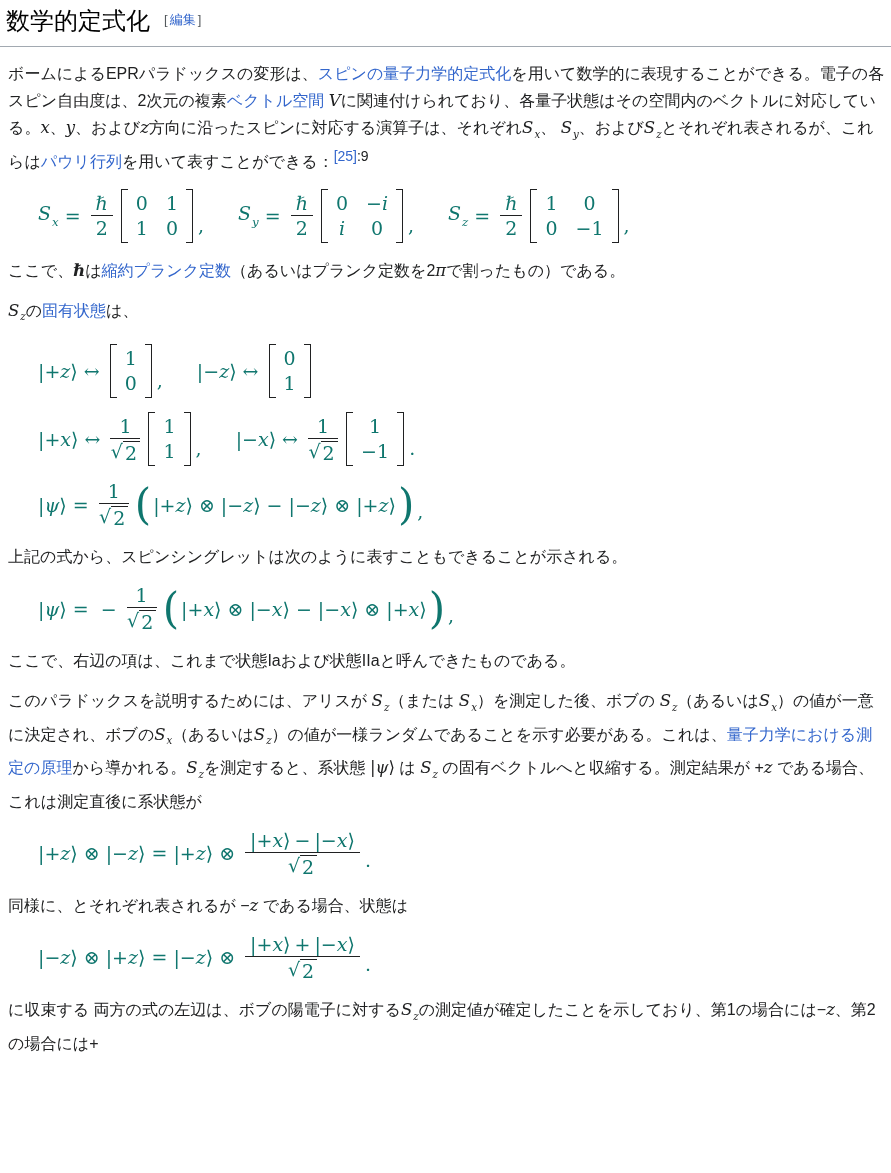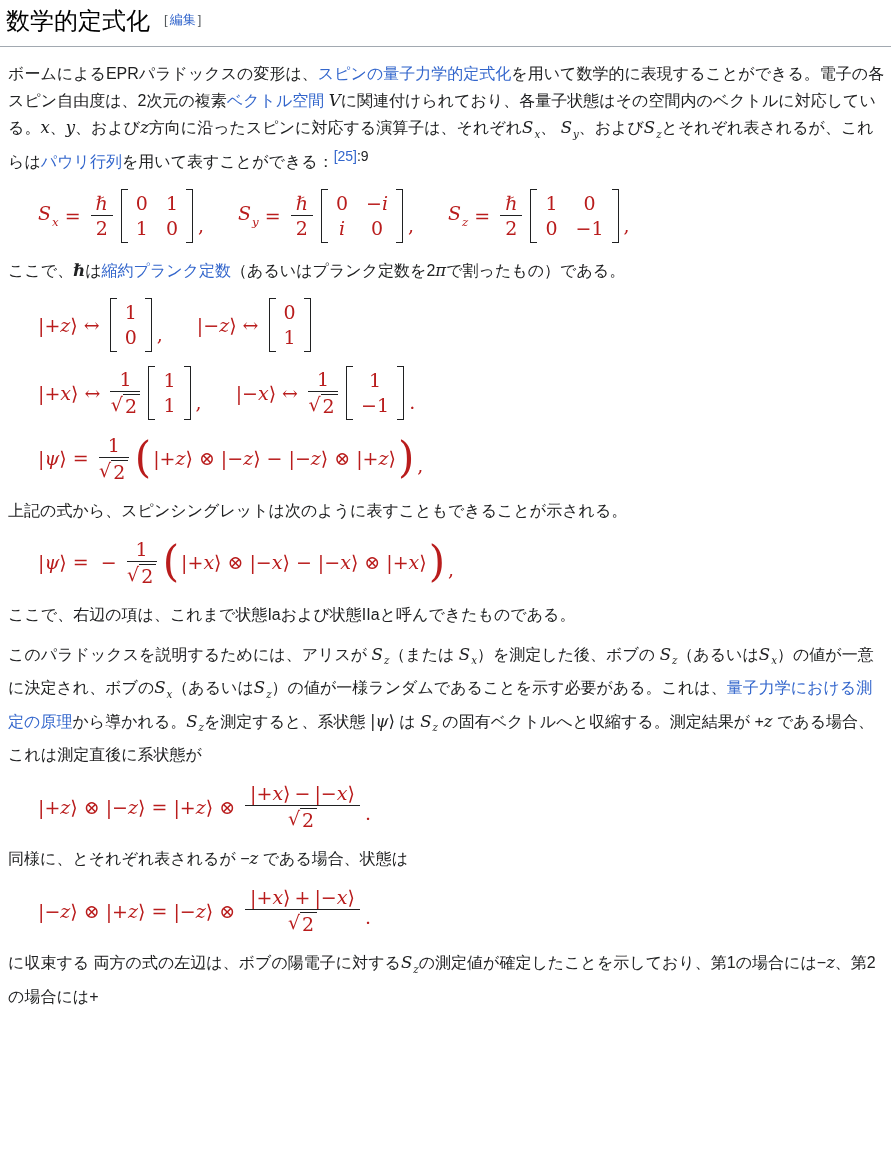--- a/index.html
+++ b/index.html
@@ -13,21 +13,21 @@
   .wl{color:#3366cc;}
   #content{padding:0 6px 0 8px;}
   p{margin:13px 0;font-size:16px;line-height:27px;}
   .im{font-family:"DejaVu Serif","DejaVu Sans",serif;font-size:16.5px;}
   .it{font-style:italic;}
   .bd{font-weight:bold;}
   .msub{font-size:62%;vertical-align:-0.45em;margin-left:1px;}
   sup.ref{font-size:14px;line-height:1;vertical-align:super;}
   sup.ref a{color:#3366cc;}
   
-  .math{font-family:"DejaVu Serif","DejaVu Sans",serif;font-size:19px;color:#b91c1c;
+  .math{font-family:"DejaVu Serif","DejaVu Sans",serif;font-size:19px;color:#0f766e;
     display:flex;align-items:center;margin:14px 0;padding-left:30px;}
   .mo{margin:0 6px;}
   .mo.pt{margin:0 10px 0 1px;align-self:flex-end;padding-bottom:7px;}
   .frac{display:inline-flex;flex-direction:column;align-items:center;margin:0 4px;}
   .fn{border-bottom:1.3px solid #202122;padding:0 5px 1px;display:inline-flex;align-items:center;justify-content:center;}
   .fd{padding-top:1px;display:inline-flex;align-items:center;justify-content:center;}
   .fn .mo,.fd .mo{margin:0 4px;}
   .sqrt{display:inline-flex;align-items:flex-start;}
   .sqrt .rad{border-top:1.3px solid #202122;padding:0 3px 0 2px;margin-top:1px;}
   .mat{display:inline-flex;align-items:stretch;margin:0 4px;}
@@ -106,20 +106,21 @@
             <span class="mc">1</span>
             <span class="mc">0</span>
             <span class="mc">0</span>
             <span class="mc">−1</span>
           </span>
           <span class="mbr"></span>
         </span>
         <span class="mo pt">,</span>
       </div>
       <p><span>ここで、</span><span class="im bd">ℏ</span><span>は</span><a href="#" class="wl">縮約プランク定数</a><span>（あるいはプランク定数を2</span><span class="im it">π</span><span>で割ったもの）である。</span></p>
+      <p><span class="im it">S<span class="msub it">z</span></span><span>の</span><a href="#" class="wl">固有状態</a><span>は、</span></p>
       <div class="math">
         <span class="ket">|+<span class="it">z</span>⟩</span>
         <span class="mo">↔</span>
         <span class="mat">
           <span class="mbl"></span>
           <span class="mg" style="grid-template-columns: repeat(1, auto);">
             <span class="mc">1</span>
             <span class="mc">0</span>
           </span>
           <span class="mbr"></span>

